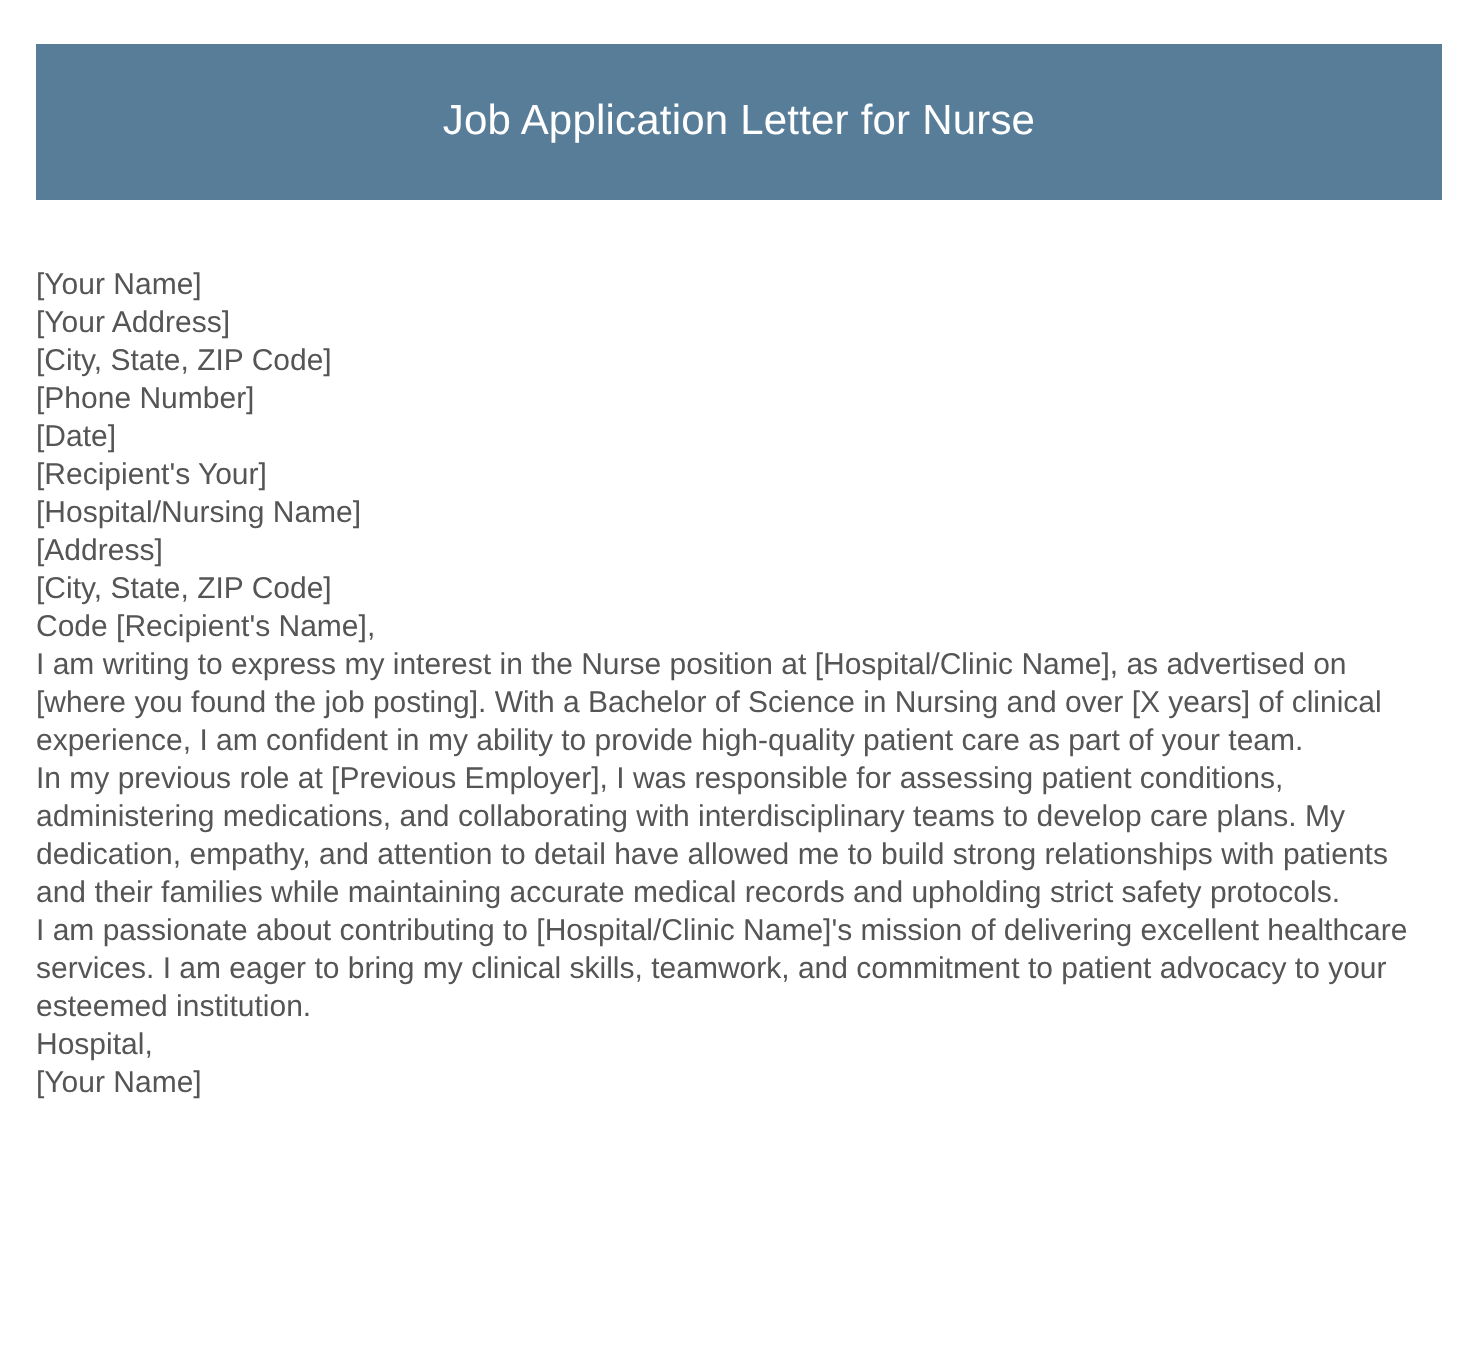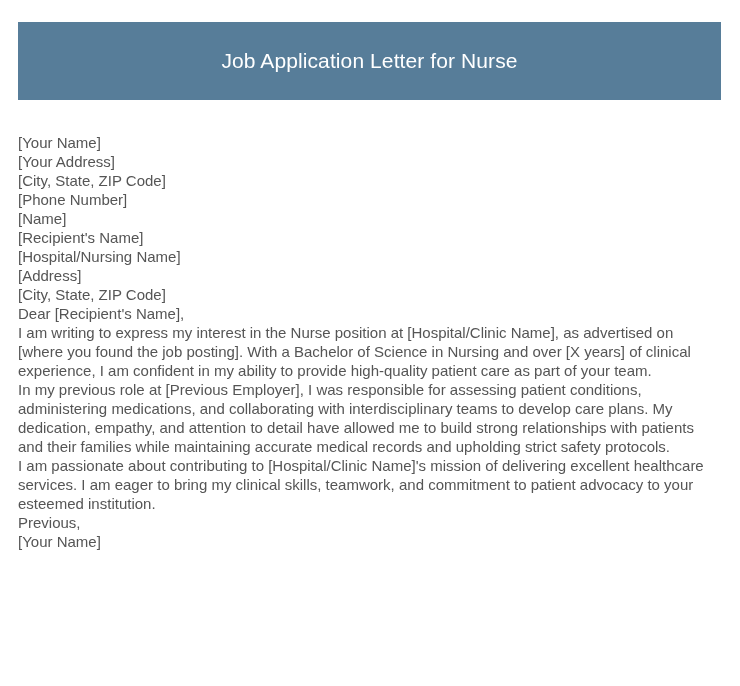--- a/index.html
+++ b/index.html
@@ -65,26 +65,26 @@
 
   <div class="title-banner">
     <div class="title-text">Job Application Letter for Nurse</div>
   </div>
 
   <div class="letter-body">
     <span class="letter-line">[Your Name]</span>
     <span class="letter-line">[Your Address]</span>
     <span class="letter-line">[City, State, ZIP Code]</span>
     <span class="letter-line">[Phone Number]</span>
-    <span class="letter-line">[Name]</span>
-    <span class="letter-line">[Recipient's Name]</span>
+    <span class="letter-line">[Date]</span>
+    <span class="letter-line">[Recipient's Your]</span>
     <span class="letter-line">[Hospital/Nursing Name]</span>
     <span class="letter-line">[Address]</span>
     <span class="letter-line">[City, State, ZIP Code]</span>
-    <span class="letter-line">Dear [Recipient's Name],</span>
+    <span class="letter-line">Code [Recipient's Name],</span>
     <span class="letter-line">I am writing to express my interest in the Nurse position at [Hospital/Clinic Name], as advertised on [where you found the job posting]. With a Bachelor of Science in Nursing and over [X years] of clinical experience, I am confident in my ability to provide high-quality patient care as part of your team.</span>
     <span class="letter-line">In my previous role at [Previous Employer], I was responsible for assessing patient conditions, administering medications, and collaborating with interdisciplinary teams to develop care plans. My dedication, empathy, and attention to detail have allowed me to build strong relationships with patients and their families while maintaining accurate medical records and upholding strict safety protocols.</span>
     <span class="letter-line">I am passionate about contributing to [Hospital/Clinic Name]'s mission of delivering excellent healthcare services. I am eager to bring my clinical skills, teamwork, and commitment to patient advocacy to your esteemed institution.</span>
-    <span class="letter-line">Previous,</span>
+    <span class="letter-line">Hospital,</span>
     <span class="letter-line">[Your Name]</span>
   </div>
 
 </div>
 
 </body></html>

